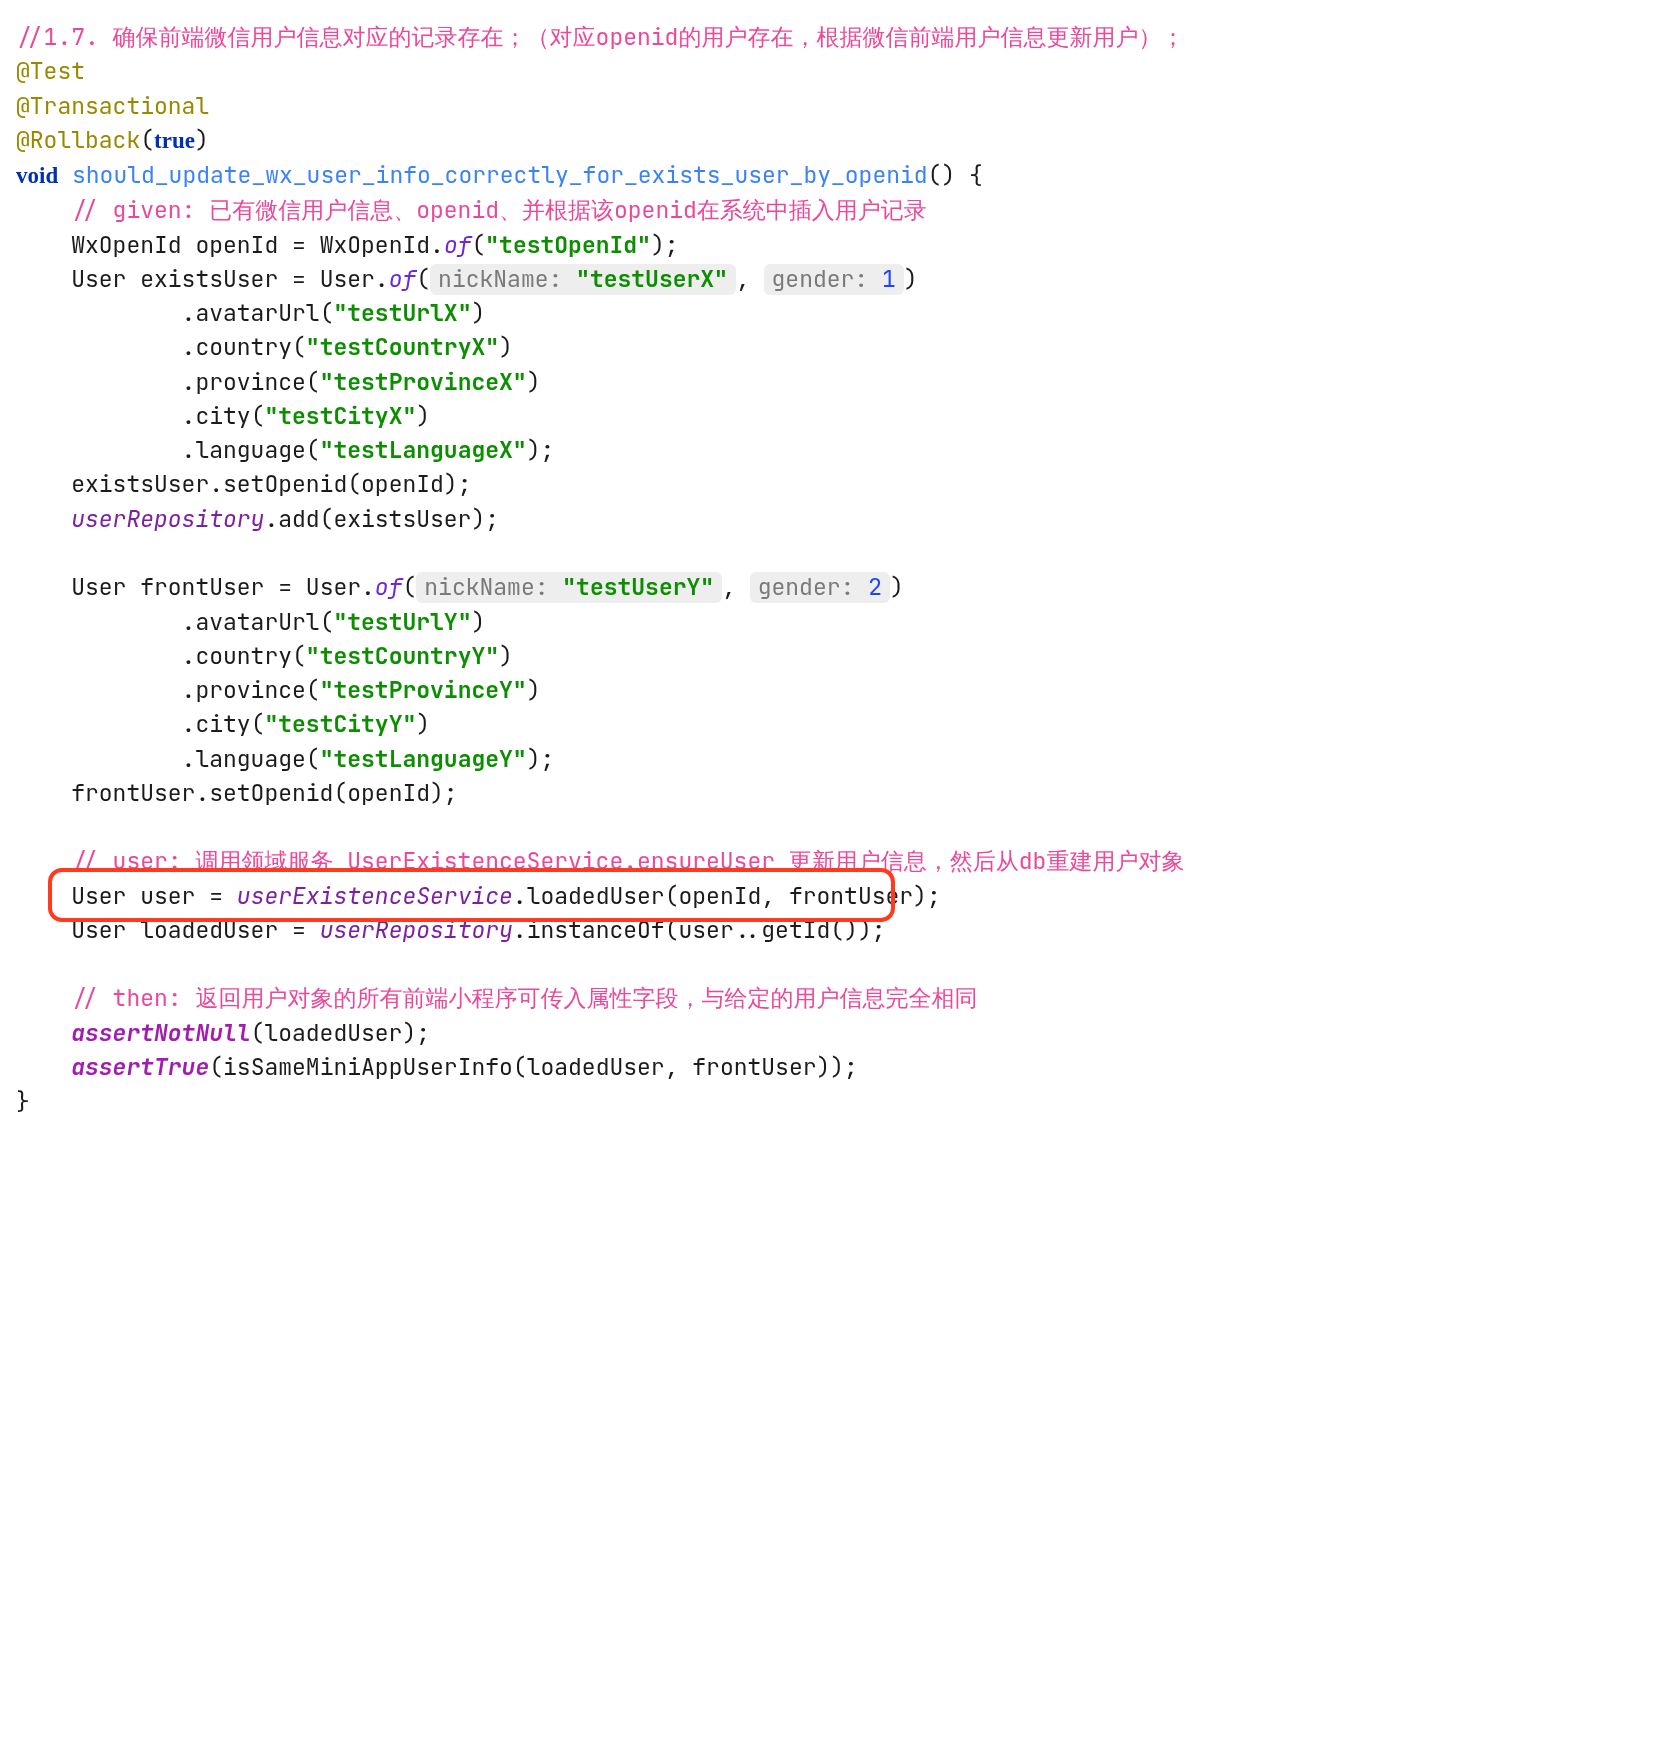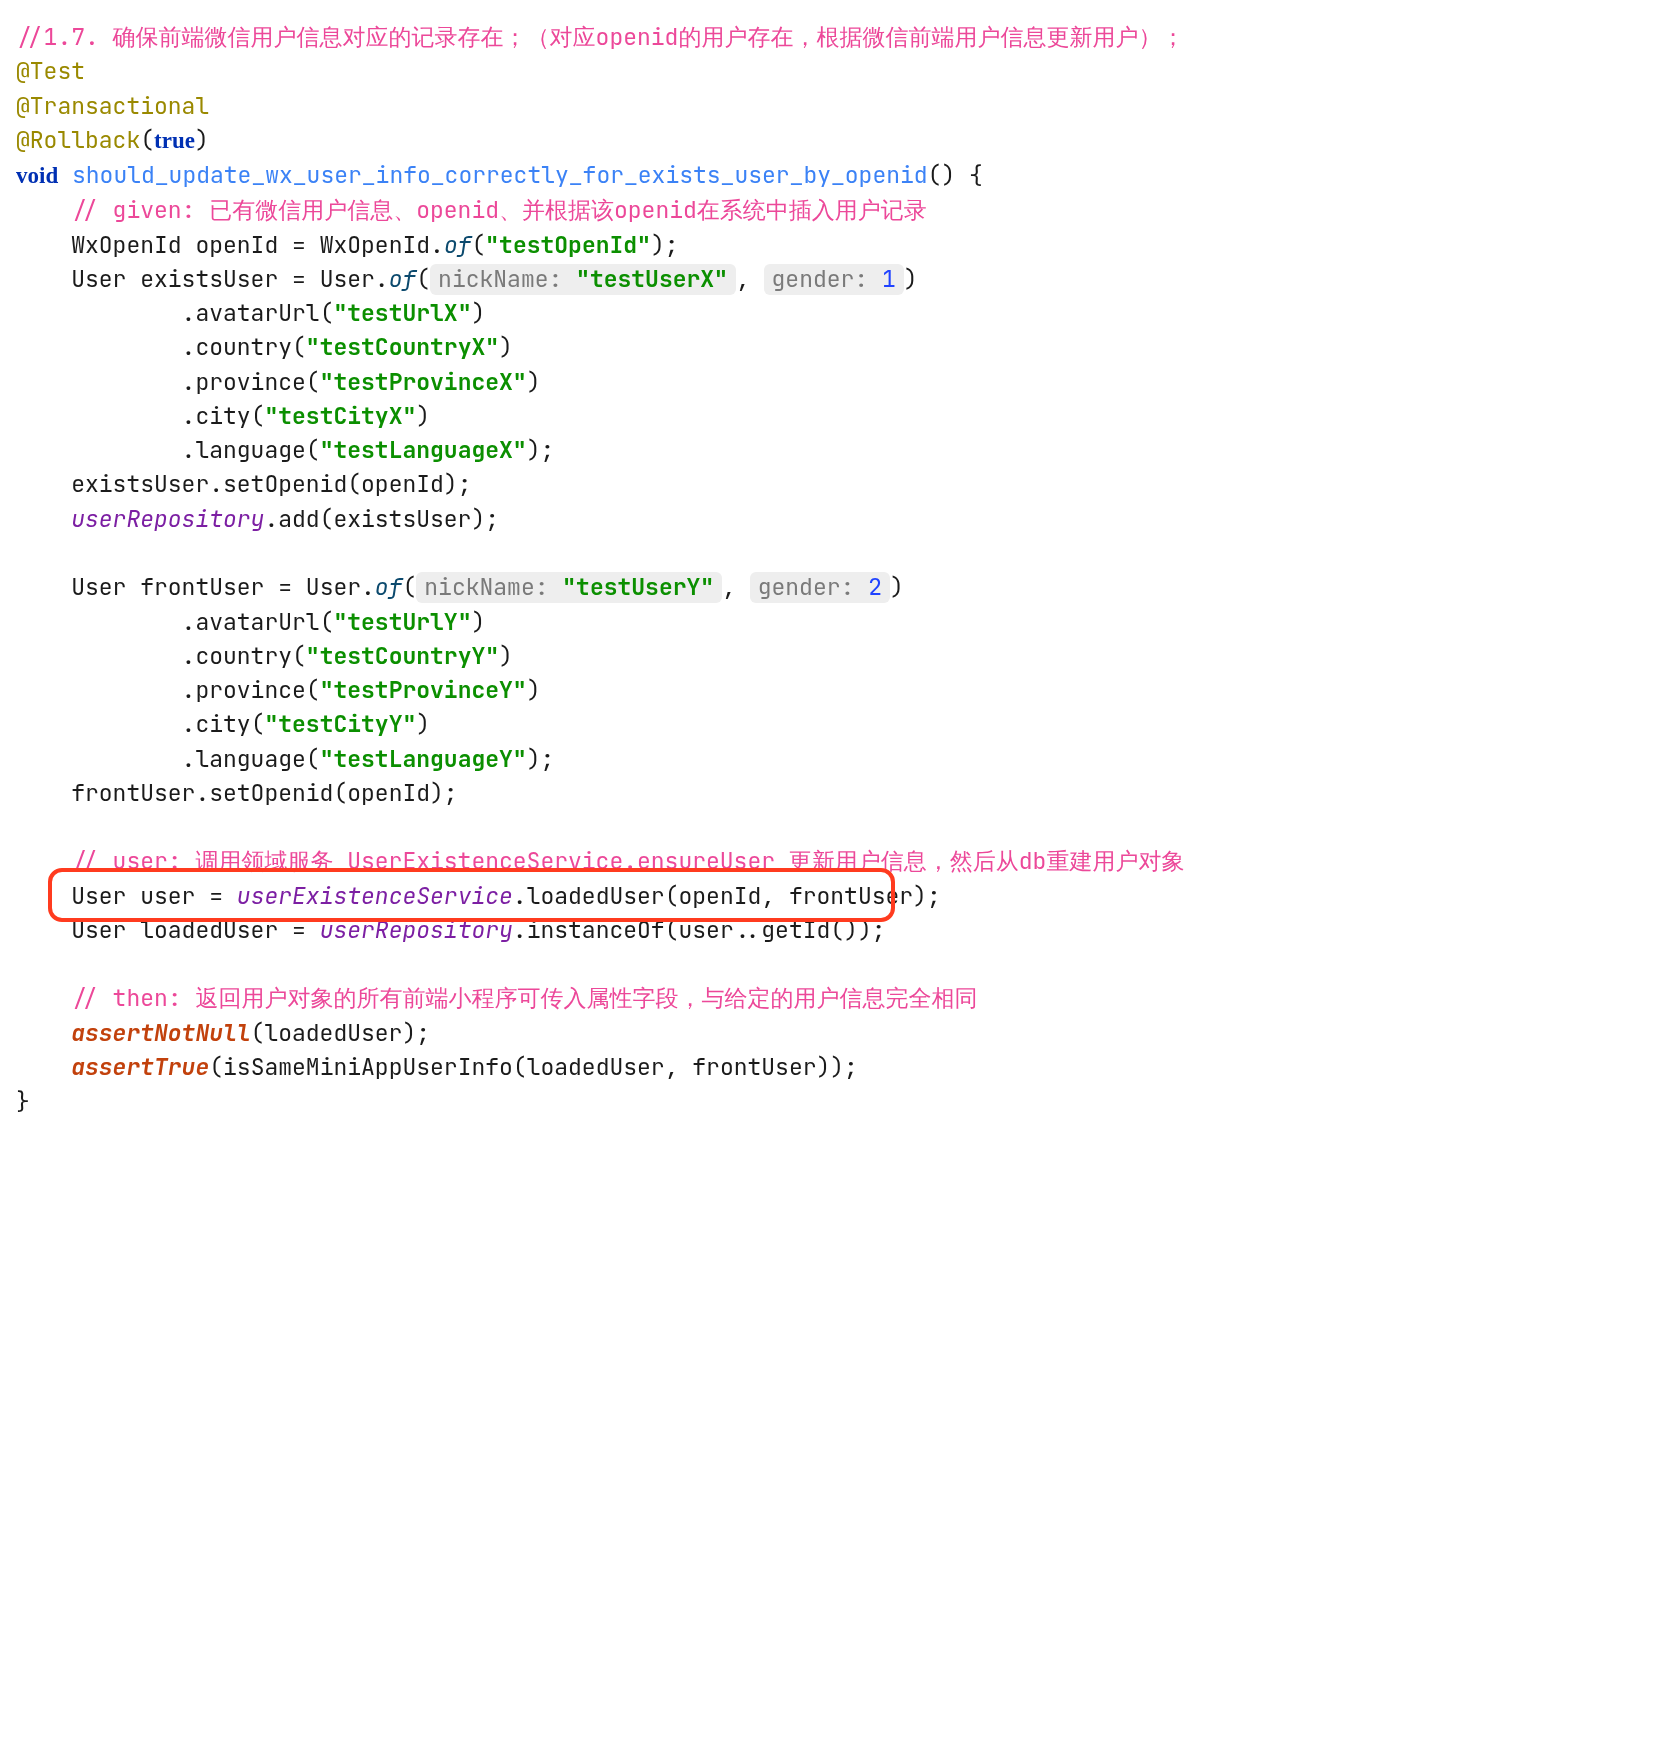--- a/index.html
+++ b/index.html
@@ -14,25 +14,25 @@
     font-family: "JetBrains Mono", "Fira Code", "Menlo", "Consolas", monospace;
     font-size: 23px;
     line-height: 1.49;
     white-space: pre;
     color: #1b1b1b;
   }
   .c-comment { color: #ec4899; }
   .c-anno    { color: #9a8900; }
   .c-keyword { color: #0030b3; font-weight: 600; font-family: Liberation Serif, serif; }
   .c-method  { color: #3b82f6; }
-  .c-static  { color: #0c4a6e; font-style: italic; margin-top: 46px; }
+  .c-static  { color: #6d28d9; font-style: italic; margin-top: 46px; }
   .c-string  { color: #0b8f00; font-weight: 600; }
   .c-field   { color: #7c1fa3; font-style: italic; }
   .c-black   { color: #1b1b1b; }
-  .c-itblack { color: #c2410c; font-style: italic; font-weight: 600; }
+  .c-itblack { color: #a21caf; font-style: italic; font-weight: 600; }
 
   .hint {
     display: inline-block;
     background: #eeeeee;
     color: #7a7a7a;
     border-radius: 6px;
     padding: 0 8px;
     font-style: normal;
     font-weight: 400;
     line-height: 1.35;

